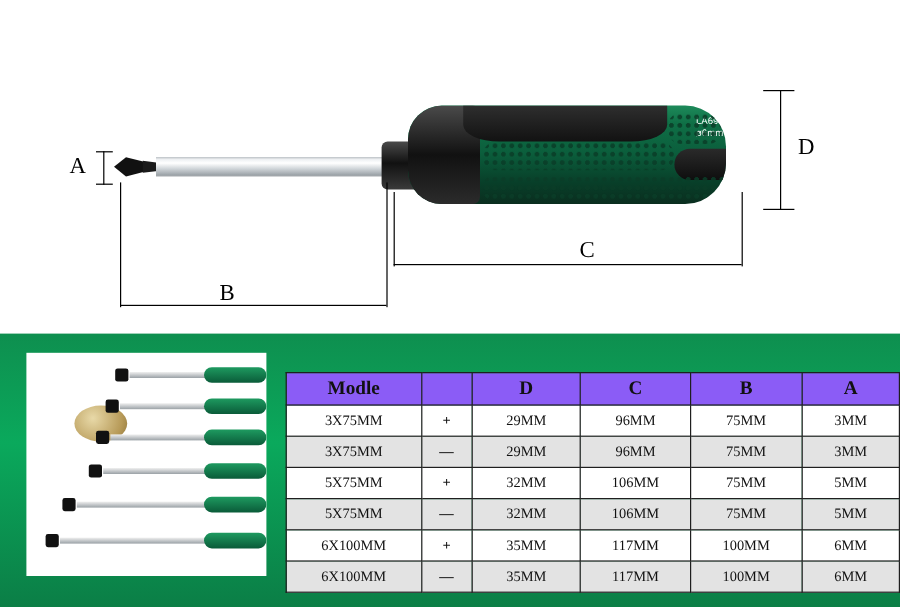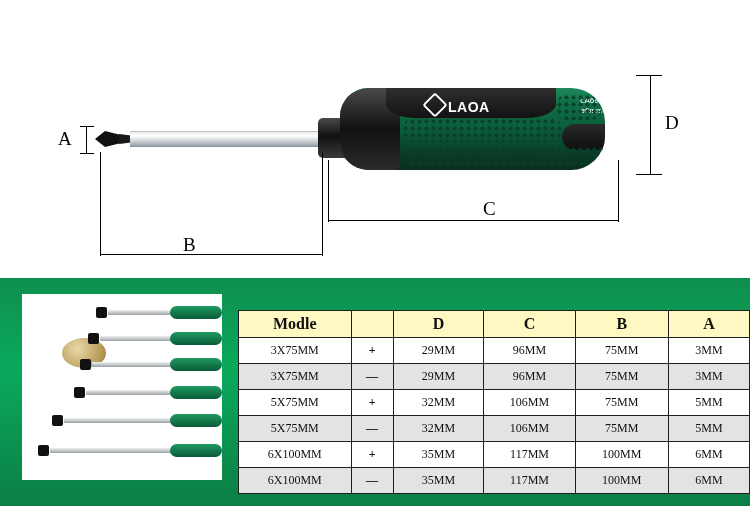--- a/index.html
+++ b/index.html
@@ -47,21 +47,21 @@
             background:linear-gradient(to bottom,#1e9a60,#0a5b39);}
   .mini .mb{position:absolute;right:48px;top:4px;height:5px;
             background:linear-gradient(to bottom,#f0f0f0,#9aa1a6);}
   .mini .mt{position:absolute;top:1px;width:11px;height:11px;background:#111;border-radius:2px;}
   .coin{position:absolute;left:40px;top:44px;width:44px;height:30px;border-radius:50%;
         background:radial-gradient(circle at 35% 35%,#e8d9a8,#b79a58 70%,#8d7338);}
 
   table.spec{position:absolute;left:238px;top:310px;border-collapse:collapse;}
   table.spec td,table.spec th{border:1px solid #1f1f1f;font-family:"Liberation Serif",serif;
         font-size:12px;text-align:center;padding:2px 4px;color:#111;}
-  table.spec thead th{background:#fef9c3;font-weight:bold;font-size:16px;height:22px;}
+  table.spec thead th{background:#8b5cf6;font-weight:bold;font-size:16px;height:22px;}
   table.spec tbody tr td{background:#ffffff;height:21px;}
   table.spec tbody tr:nth-child(even) td{background:#e3e3e3;}
   .c-model{width:110px;text-align:left;padding-left:6px;}
   .c-sym{width:36px;font-size:17px;font-weight:bold;}
   .c-d{width:88px;}
   .c-c{width:88px;}
   .c-b{width:90px;}
   .c-a{width:78px;}
 </style>
 </head>
@@ -74,23 +74,20 @@
     <div>
       <svg class="tip" viewBox="0 0 40 26">
         <polygon points="0,13 10,5 26,9 26,17 10,21" fill="#111"></polygon>
         <polygon points="24,8 40,10 40,16 24,18" fill="#1a1a1a"></polygon>
       </svg>
       <div class="shaft"></div>
       <div class="collar"></div>
       <div class="handle">
         <div class="blackcap"></div>
         <div class="blacktop"></div>
-        <div class="label">
-          <span class="brandmark"></span><span>LAOA</span>
-        </div>
         <div class="code">
           <div>LA699076</div>
           <div>ø6mm</div>
         </div>
 
         <div class="darkpatch"></div>
         <div class="grip" style="left:62px;top:30px;width:160px;height:24px;"></div>
         <div class="grip" style="left:62px;top:58px;width:240px;height:22px;"></div>
         <div class="grip" style="left:216px;top:6px;width:46px;height:26px;"></div>
       </div>

